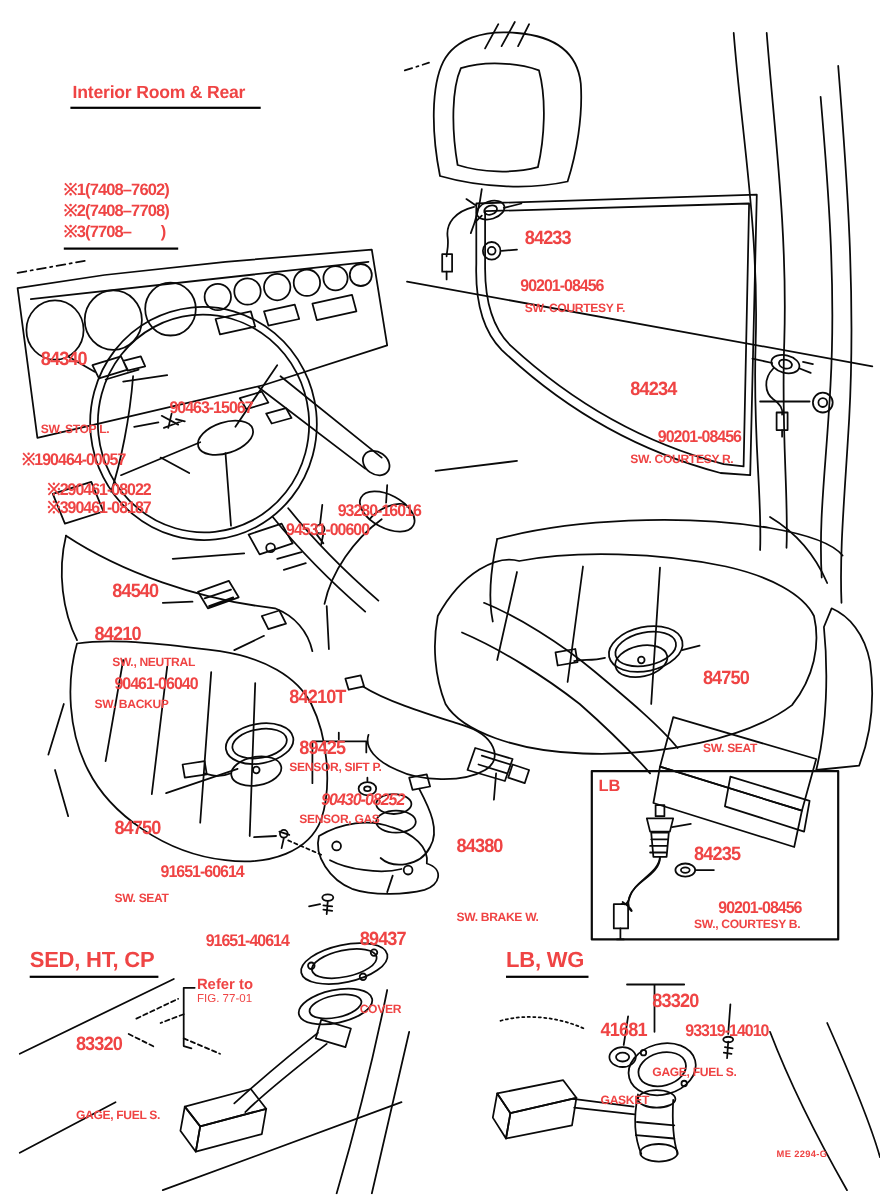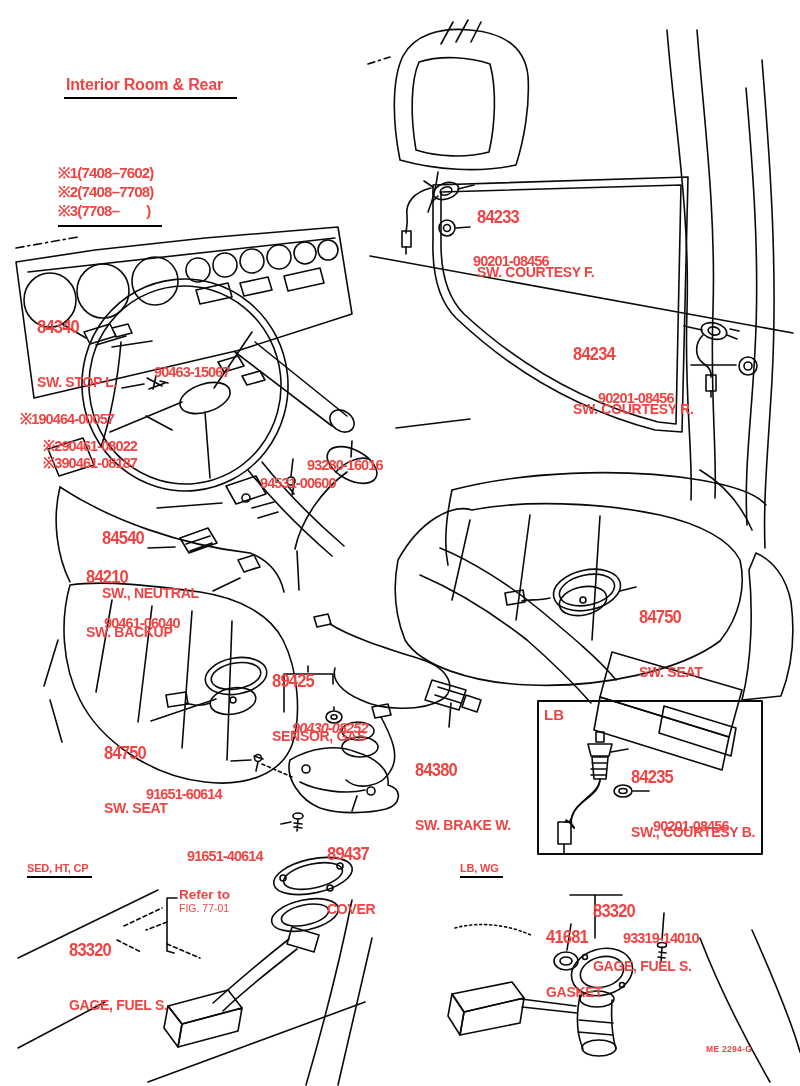--- a/index.html
+++ b/index.html
@@ -3,27 +3,27 @@
 <meta charset="utf-8">
 <style>
   html,body{margin:0;padding:0;background:#fff;}
   .stage{position:relative;width:800px;height:1086px;background:#fff;overflow:hidden;
          font-family:"Liberation Sans",sans-serif;color:#ef4444;}
   svg.art{position:absolute;left:0;top:0;}
   svg.art *{vector-effect:non-scaling-stroke;}
   .lbl{position:absolute;line-height:1.0;white-space:pre;}
   .lbl .num{display:block;font-weight:bold;font-size:16.5px;letter-spacing:-0.8px;
             transform:scaleY(1.06);transform-origin:left top;}
-  .lbl .desc{display:block;font-weight:bold;font-size:14px;letter-spacing:-0.3px;margin-top:8px;}
+  .lbl .desc{display:block;font-weight:bold;font-size:11px;letter-spacing:-0.3px;margin-top:19px;}
   .lbl.small .num{font-size:14.5px;letter-spacing:-0.9px;}
   .title{position:absolute;font-weight:bold;font-size:16px;letter-spacing:-0.2px;
          border-bottom:2.5px solid #000;padding:0 14px 3px 2px;}
   .notes{position:absolute;border-bottom:2.5px solid #000;padding:0 8px 4px 0;}
   .notes div{font-weight:bold;font-size:15px;letter-spacing:-0.8px;line-height:1.28;white-space:pre;}
-  .section{position:absolute;font-weight:bold;font-size:11px;letter-spacing:-0.2px;
+  .section{position:absolute;font-weight:bold;font-size:20px;letter-spacing:-0.2px;
            border-bottom:2.5px solid #000;padding:0 4px 2px 0;}
   .lb-tag{position:absolute;font-weight:bold;font-size:15px;}
   .refer{position:absolute;line-height:1.0;}
   .refer .r1{display:block;font-weight:bold;font-size:13.5px;}
   .refer .r2{display:block;font-weight:normal;font-size:10.5px;margin-top:1px;}
   .footer{position:absolute;font-weight:bold;font-size:8.5px;letter-spacing:0.3px;}
 </style>
 </head>
 <body>
 
@@ -316,20 +316,24 @@
     <span class="num">84540</span>
     <span class="desc">SW., NEUTRAL</span>
   </div>
   <div class="lbl" style="left:86px;top:536px;">
     <span class="num">84210</span>
     <span class="desc">SW. BACKUP</span>
   </div>
   <div class="lbl small" style="left:104px;top:583px;">
     <span class="num">90461-06040</span>
   </div>
+  <div class="lbl" style="left:263px;top:593px;">
+    <span class="num">84210T</span>
+    <span class="desc">SENSOR, SIFT P.</span>
+  </div>
   <div class="lbl" style="left:272px;top:640px;">
     <span class="num">89425</span>
     <span class="desc">SENSOR, GAS</span>
   </div>
   <div class="lbl small" style="left:292px;top:688px;font-style:italic;">
     <span class="num">90430-08252</span>
   </div>
   <div class="lbl" style="left:104px;top:712px;">
     <span class="num">84750</span>
     <span class="desc">SW. SEAT</span>

